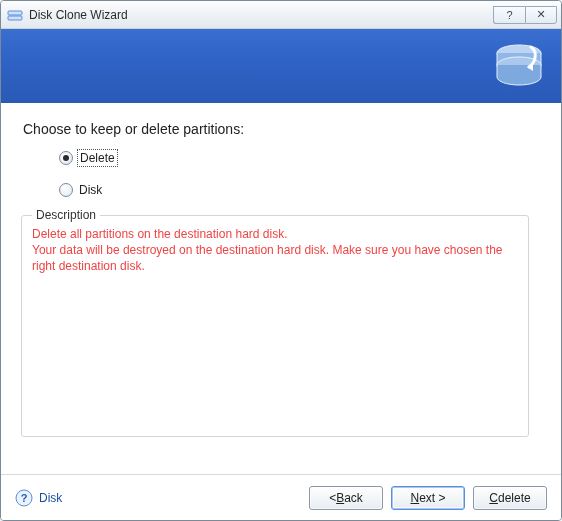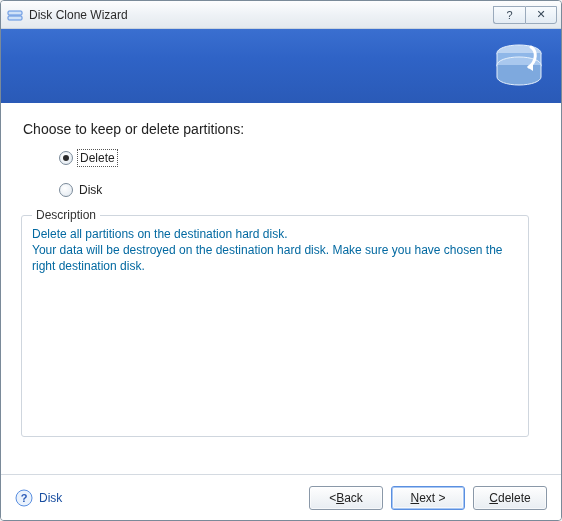--- a/index.html
+++ b/index.html
@@ -133,21 +133,21 @@
     position: absolute;
     top: -8px;
     left: 10px;
     background: #fff;
     padding: 0 4px;
     font-size: 12px;
     color: #333;
   }
   .desc-text {
     font-size: 12px;
-    color: #0369a1;
+    color: #ef4444;
     line-height: 1.35;
     white-space: pre-line;
   }
   .footer {
     border-top: 1px solid #d4dae1;
     height: 46px;
     display: flex;
     align-items: center;
     padding: 0 14px;
     gap: 8px;

